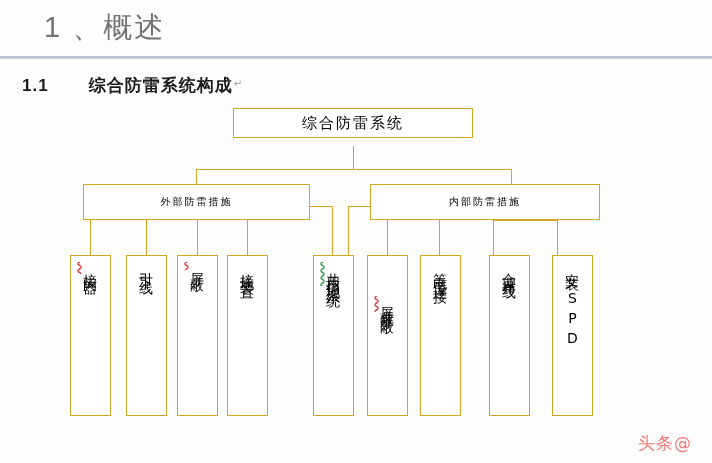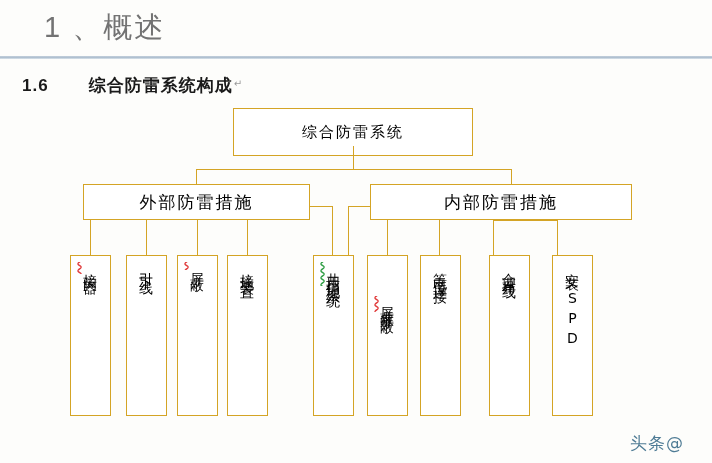--- a/index.html
+++ b/index.html
@@ -76,21 +76,21 @@
     color: #000000;
     font-family: "DejaVu Sans", "Liberation Sans", sans-serif;
   }
 
   .node.top-node {
     font-size: 15px;
     letter-spacing: 2px;
   }
 
   .node.mid-node {
-    font-size: 17px;
+    font-size: 10px;
     letter-spacing: 2px;
   }
 
   
   .node.leaf {
     align-items: flex-start;
     justify-content: center;
     padding-top: 6px;
   }
   .leaf .vtext {
@@ -118,59 +118,59 @@
   .conn {
     position: absolute;
     background: #d4a425;
   }
   .conn.h { height: 1px; }
   .conn.v { width: 1px; }
 
   
   #watermark {
     position: absolute;
-    right: 28px;
+    right: 20px;
     bottom: 8px;
     font-size: 17px;
-    color: #0c4a6e;
+    color: #ef4444;
     opacity: 0.72;
     font-family: "DejaVu Sans", "Liberation Sans", sans-serif;
     letter-spacing: 1px;
     white-space: nowrap;
   }
 </style>
 </head>
 <body>
 
 <div id="slide-title">1 、概述</div>
 
 <div id="title-rule"></div>
 
 <div id="subhead">
-  <span class="num">1.6</span><span class="txt">综合防雷系统构成</span><span class="pilcrow">↵</span>
+  <span class="num">1.1</span><span class="txt">综合防雷系统构成</span><span class="pilcrow">↵</span>
 </div>
 
 <div id="diagram">
 
-  <div class="node top-node" style="left:233px; top:108px; width:240px; height:48px;">
+  <div class="node top-node" style="left:233px; top:108px; width:240px; height:30px;">
     <span>综合防雷系统</span>
   </div>
 
   <div class="conn v" style="left:353px; top:146px; height:23px;"></div>
 
   <div class="conn h" style="left:196px; top:169px; width:316px;"></div>
 
   <div class="conn v" style="left:196px; top:169px; height:15px;"></div>
   <div class="conn v" style="left:511px; top:169px; height:15px;"></div>
 
   <div class="node mid-node" style="left:83px; top:184px; width:227px; height:36px;">
     <span>外部防雷措施</span>
   </div>
 
-  <div class="node mid-node" style="left:370px; top:184px; width:262px; height:36px;">
+  <div class="node mid-node" style="left:370px; top:184px; width:230px; height:36px;">
     <span>内部防雷措施</span>
   </div>
 
   <div class="conn h" style="left:310px; top:206px; width:22px;"></div>
   <div class="conn v" style="left:332px; top:206px; height:49px;"></div>
 
   <div class="conn h" style="left:348px; top:206px; width:22px;"></div>
   <div class="conn v" style="left:348px; top:206px; height:49px;"></div>
 
   <div class="conn v" style="left:90px;  top:220px; height:35px;"></div>

